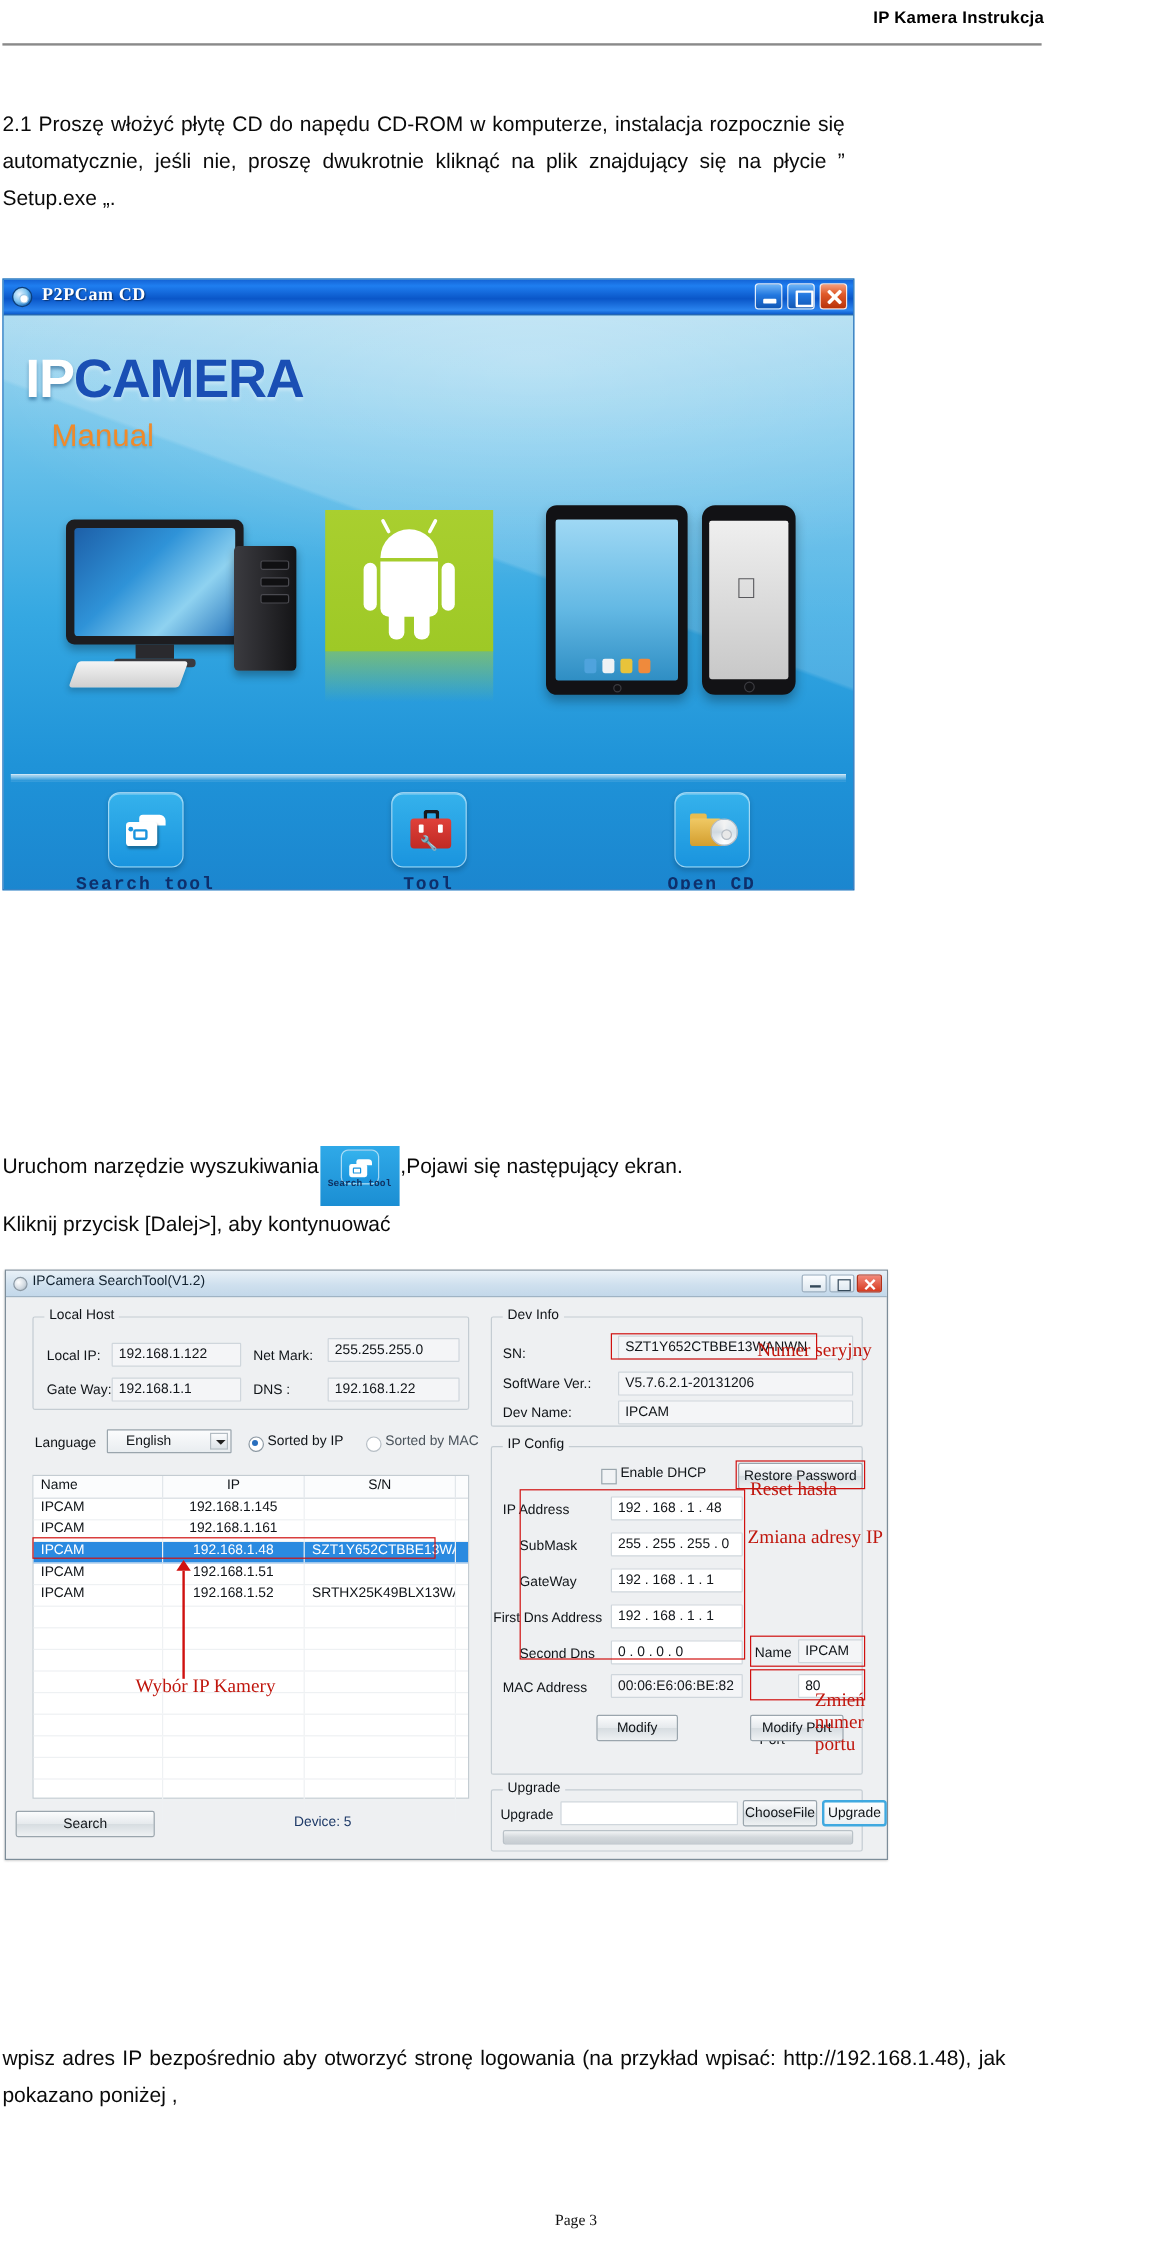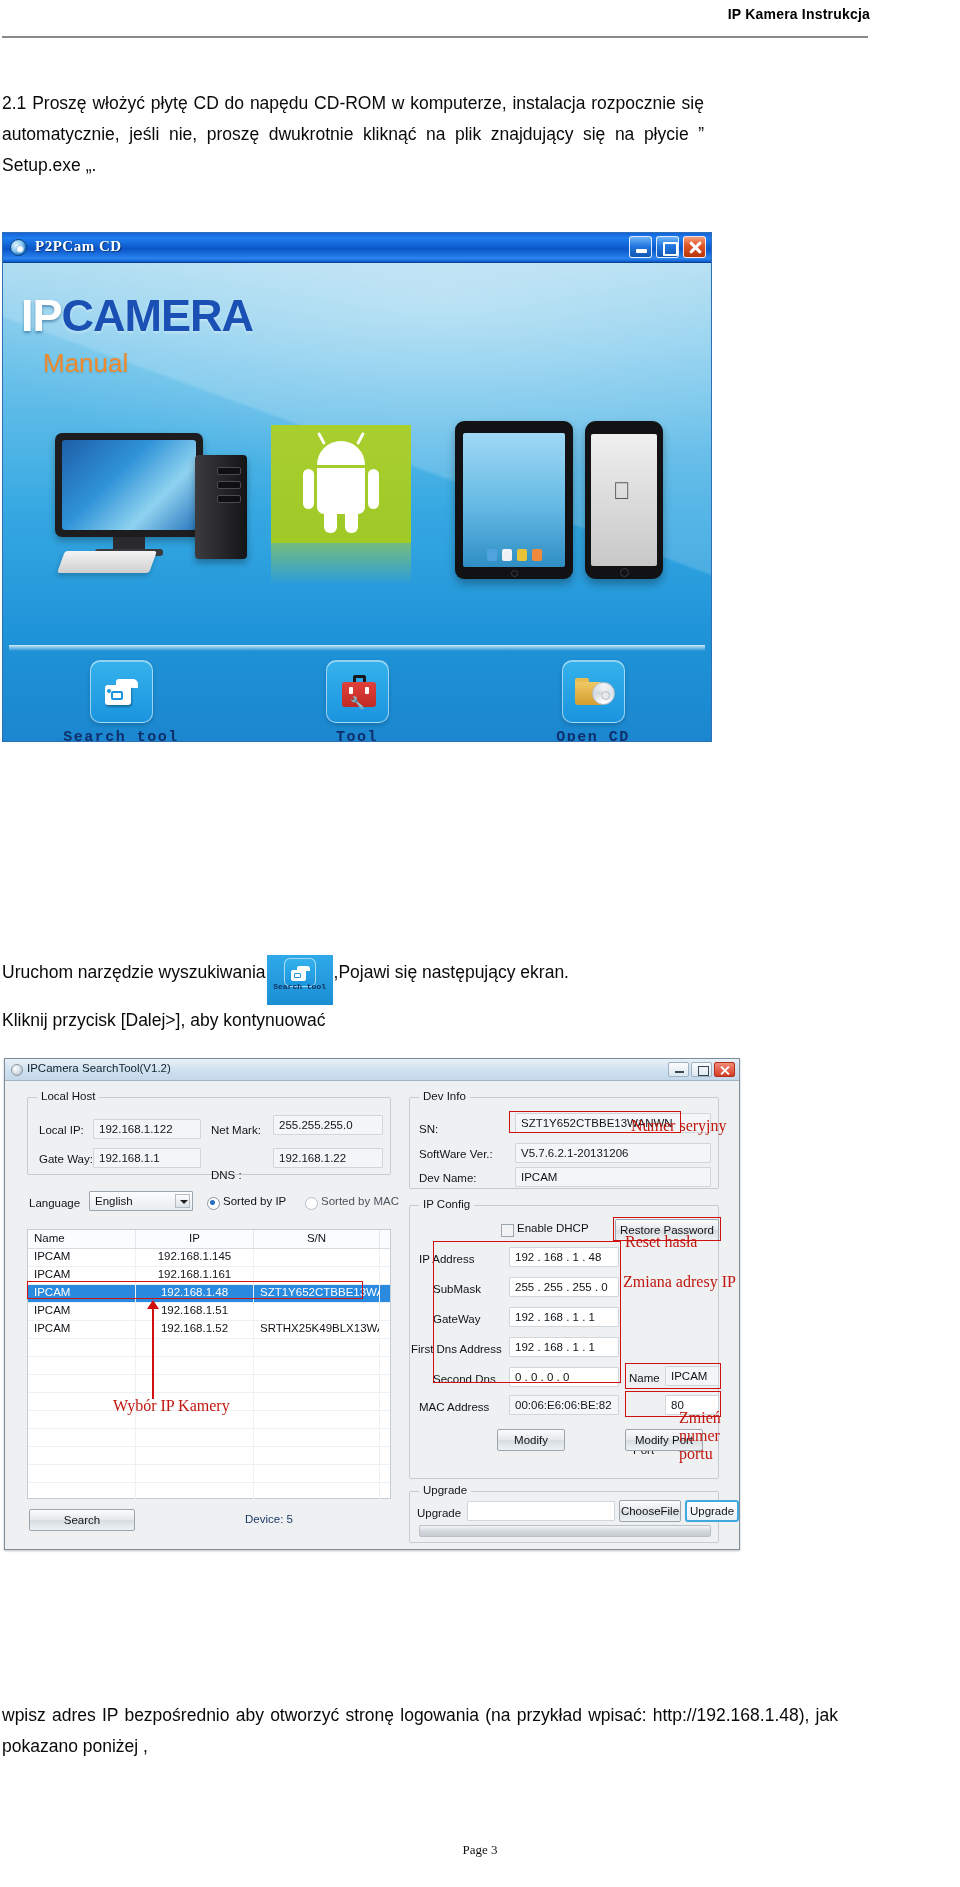--- a/index.html
+++ b/index.html
@@ -424,21 +424,21 @@
 
   .chk{ position:absolute; font-size:11.5px; color:#101418; padding-left:16px; }
   .chk:before{
     content:""; position:absolute; left:0; top:2px; width:11px;height:11px;
     border:1px solid #9aa5ad; background:#f1f3f5;
   }
 
   .combo{
     position:absolute; height:20px; background:linear-gradient(180deg,#fbfcfd,#e9edf0);
     border:1px solid #9aa5ad; border-radius:1px; font-size:11.5px; color:#101418;
-    padding:2px 5px; line-height:15px;
+    padding:2px 15px; line-height:15px;
   }
   .combo .arw{
     position:absolute; right:2px; top:2px; width:15px;height:14px;
     background:linear-gradient(180deg,#fbfcfd,#dde3e8); border:1px solid #b3bcc3;
   }
   .combo .arw:after{
     content:""; position:absolute; left:4px; top:5px;
     border-left:4px solid transparent; border-right:4px solid transparent;
     border-top:4px solid #222;
   }
@@ -622,21 +622,21 @@
 
     <div class="gbox" style="left:22px; top:16px; width:364px; height:78px;">
       <span class="gl">Local Host</span>
     </div>
     <span class="fl" style="left:34px; top:43px;">Local IP:</span>
     <span class="fi" style="left:88px; top:38px; width:108px;">192.168.1.122</span>
     <span class="fl" style="left:206px; top:43px;">Net Mark:</span>
     <span class="fi" style="left:268px; top:34px; width:110px;">255.255.255.0</span>
     <span class="fl" style="left:34px; top:72px;">Gate Way:</span>
     <span class="fi" style="left:88px; top:67px; width:108px;">192.168.1.1</span>
-    <span class="fl" style="left:206px; top:88px;">DNS :</span>
+    <span class="fl" style="left:206px; top:72px;">DNS :</span>
     <span class="fi" style="left:268px; top:67px; width:110px;">192.168.1.22</span>
 
     <span class="fl" style="left:24px; top:116px;">Language</span>
     <span class="combo" style="left:84px; top:110px; width:104px;">
       <span>English</span>
       <span class="arw"></span>
     </span>
     <span class="radio on" style="left:202px; top:114px;">Sorted by IP</span>
     <span class="radio off" style="left:300px; top:114px;">Sorted by MAC</span>
 
@@ -716,21 +716,21 @@
           <div class="c2"></div>
           <div class="c3"></div>
         </div>
       <div class="row">
           <div class="c1"></div>
           <div class="c2"></div>
           <div class="c3"></div>
         </div>
     </div>
 
-    <span class="btn" style="left:24px; top:428px; width:106px;">Search</span>
+    <span class="btn" style="left:8px; top:428px; width:116px;">Search</span>
     <span class="devcount" style="left:240px; top:432px;">Device: 5</span>
 
     <div class="gbox" style="left:404px; top:16px; width:310px; height:92px;">
       <span class="gl">Dev Info</span>
     </div>
     <span class="fl" style="left:414px; top:42px;">SN:</span>
     <span class="fi" style="left:510px; top:32px; width:196px;">SZT1Y652CTBBE13WANWN</span>
     <span class="fl" style="left:414px; top:67px;">SoftWare Ver.:</span>
     <span class="fi" style="left:510px; top:62px; width:196px;">V5.7.6.2.1-20131206</span>
     <span class="fl" style="left:414px; top:91px;">Dev Name:</span>

